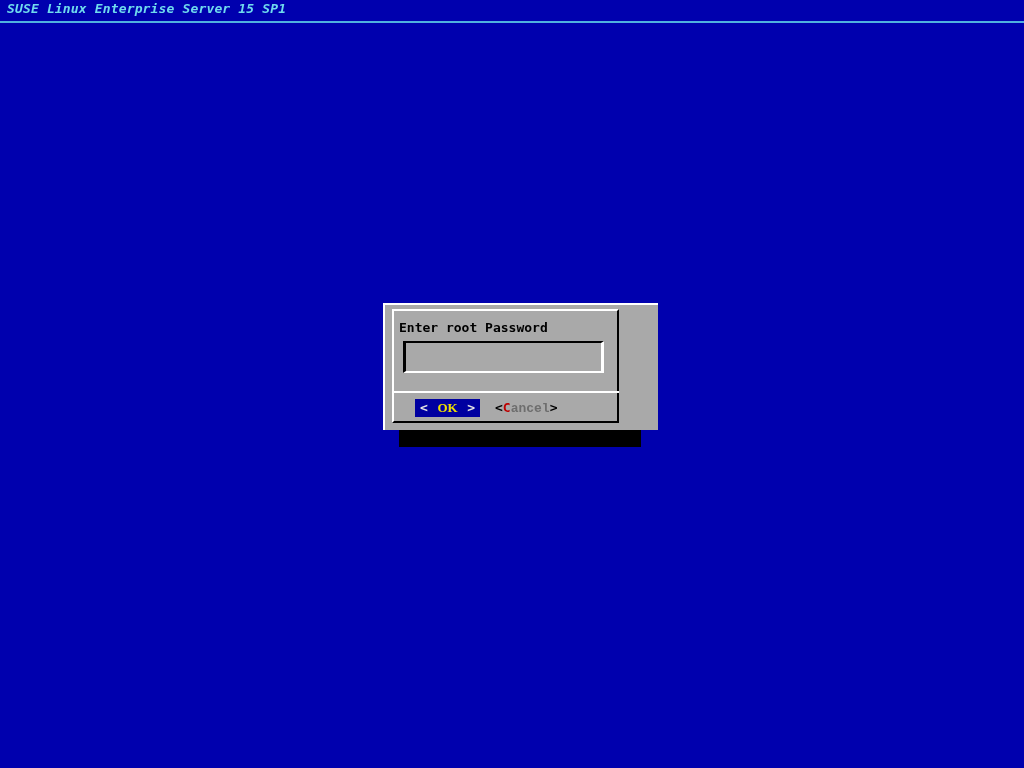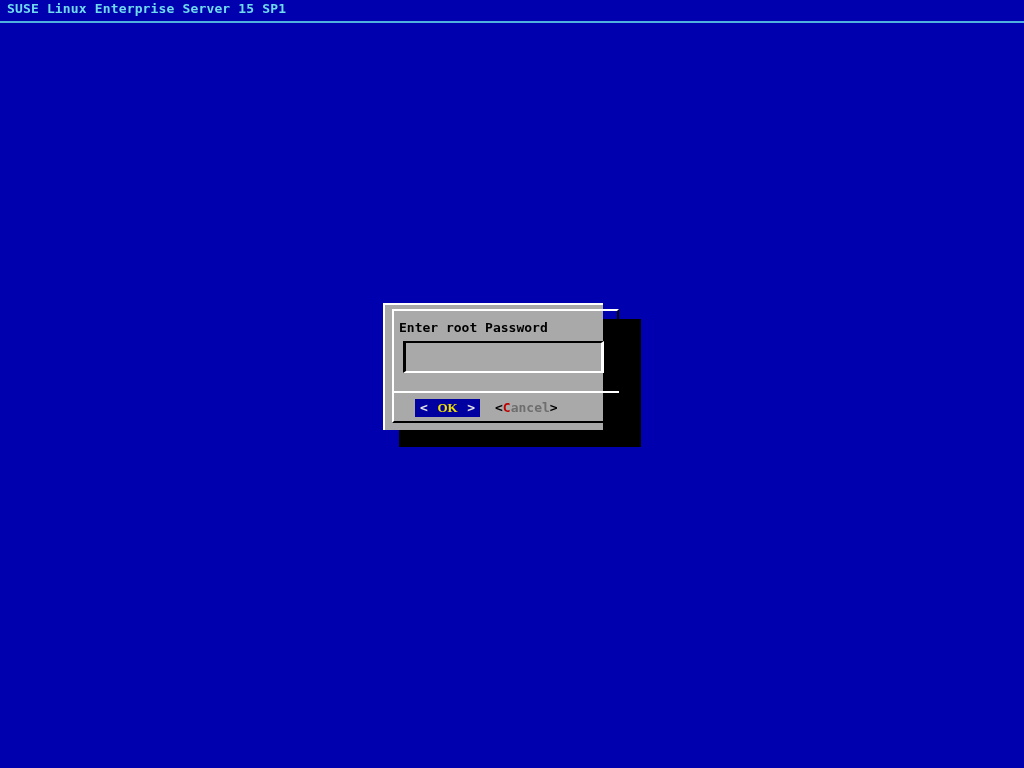--- a/index.html
+++ b/index.html
@@ -28,31 +28,32 @@
   .titlebar{
     position:absolute;left:0;top:0;width:1024px;height:22px;
     background:var(--desktop-blue);
   }
   .titlebar-title{
     position:absolute;left:7px;top:1px;
     font-size:13px;line-height:16px;
     color:var(--titlebar-text);
     letter-spacing:0.15px;
     white-space:pre;
+    font-style:italic;
   }
   .titlebar-divider{
     position:absolute;left:0;top:21px;width:1024px;height:2px;
     background:var(--titlebar-line);
   }
   .dialog-shadow{
     position:absolute;left:399px;top:319px;width:242px;height:128px;
     background:var(--shadow-black);
   }
   .dialog{
-    position:absolute;left:383px;top:303px;width:220px;height:127px;
+    position:absolute;left:383px;top:303px;width:275px;height:127px;
     background:var(--dialog-gray);
     border-top:2px solid var(--frame-light);
     border-left:2px solid var(--frame-light);
   }
   .inner-frame{
     position:absolute;left:7px;top:4px;width:227px;height:114px;
     border-top:2px solid var(--frame-light);
     border-left:2px solid var(--frame-light);
     border-right:2px solid var(--frame-dark);
     border-bottom:2px solid var(--frame-dark);
@@ -91,21 +92,21 @@
   .ok-button .bracket{color:var(--ok-brackets);}
   .ok-button .ok-label{color:var(--ok-text);font-family:Liberation Serif, serif;}
   .cancel-button{
     position:absolute;left:110px;top:95px;height:17px;
     font-size:13px;line-height:16px;
     color:var(--dialog-text);
     white-space:pre;
     cursor:default;
   }
   .cancel-button .shortcut{color:var(--cancel-shortcut);}
-  .cancel-button .label-rest{color:var(--cancel-text);}
+  .cancel-button .label-rest{color:var(--cancel-text);font-family:Liberation Mono, monospace;}
 </style>
 </head>
 <body>
 
 <div class="titlebar">
   <div class="titlebar-title">SUSE Linux Enterprise Server 15 SP1</div>
 </div>
 <div class="titlebar-divider"></div>
 
 <div class="dialog-shadow"></div>

